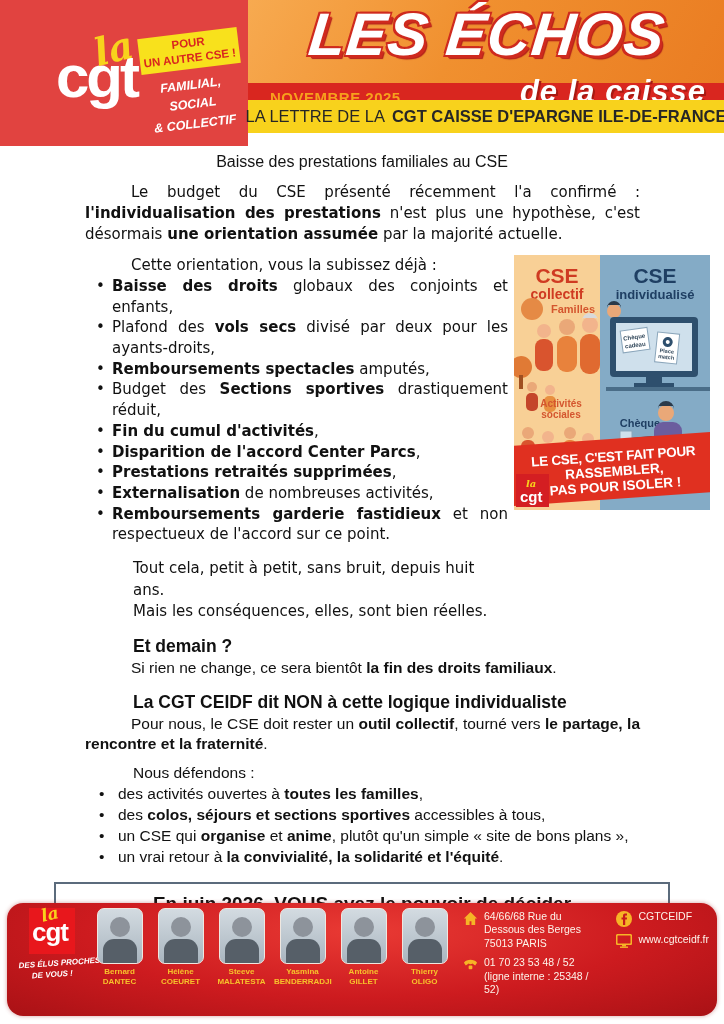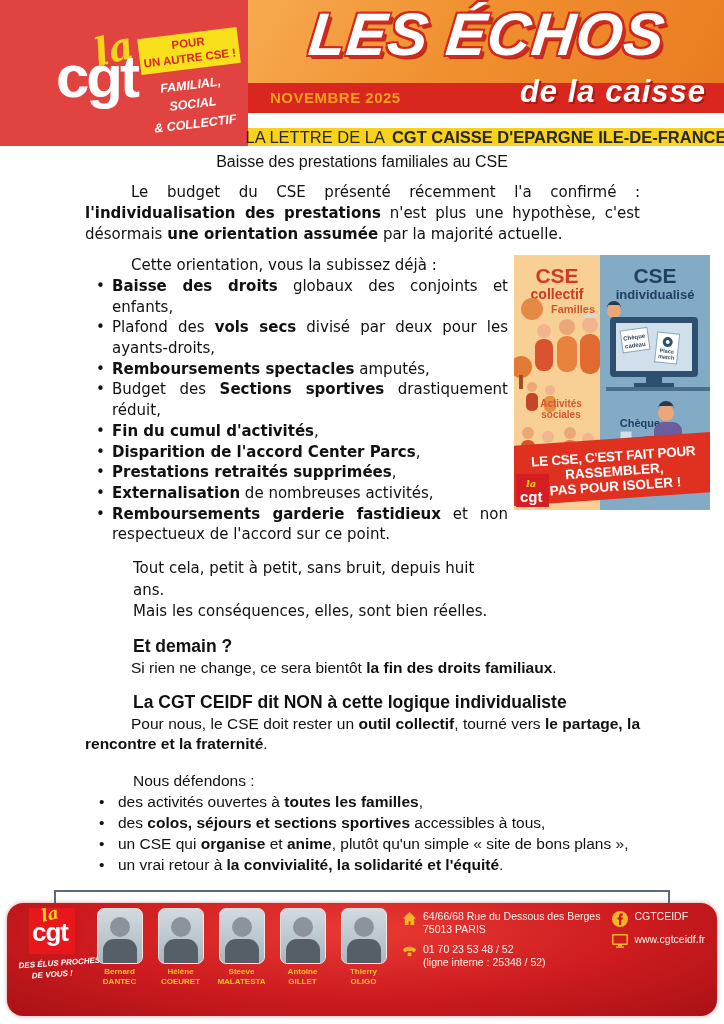--- a/index.html
+++ b/index.html
@@ -4,21 +4,21 @@
 <style>
   html,body{margin:0;padding:0;}
   body{width:724px;height:1024px;background:#fff;font-family:"DejaVu Sans",sans-serif;color:#111;position:relative;overflow:hidden;}
   .page{position:relative;width:724px;height:973px;background:#fff;}
 
   
   .hdr{position:relative;height:146px;overflow:hidden;}
   .hdr-left{position:absolute;left:0;top:0;width:248px;height:146px;background:#e14340;}
   .hdr-right{position:absolute;left:248px;top:0;right:0;height:83px;background:linear-gradient(120deg,#f7aa50 0%,#f0902f 45%,#ea7c22 100%);}
   .hdr-band{position:absolute;left:248px;top:83px;right:0;height:30px;background:#d9261f;}
-  .hdr-strip{position:absolute;left:248px;top:128px;right:0;height:33px;background:#f8d21c;display:flex;justify-content:center;gap:7px;color:#262626;font-family:"Liberation Sans",sans-serif;font-size:16.5px;white-space:nowrap;}
+  .hdr-strip{position:absolute;left:248px;top:100px;right:0;height:33px;background:#f8d21c;display:flex;align-items:center;justify-content:center;gap:7px;color:#262626;font-family:"Liberation Sans",sans-serif;font-size:16.5px;white-space:nowrap;}
   .hdr-strip .bold{font-weight:700;}
   .title-echos{position:absolute;left:254px;top:0px;width:466px;text-align:center;font:italic 900 60px "Liberation Sans",sans-serif;letter-spacing:1px;color:#fff;transform:skewX(-6deg);
     text-shadow:3px 3px 0 #cf2a1e,-2px -2px 0 #cf2a1e,2px -2px 0 #cf2a1e,-2px 2px 0 #cf2a1e,4px 4px 1px #b3221a;white-space:nowrap;}
   .title-caisse{position:absolute;right:18px;top:74px;font:italic 900 31px "Liberation Sans",sans-serif;letter-spacing:1px;color:#fff;text-shadow:2px 2px 0 #a81a12;white-space:nowrap;}
   .nov{position:absolute;left:270px;top:89px;font:700 15px "Liberation Sans",sans-serif;color:#f7a01d;letter-spacing:.5px;}
   .logo-la{position:absolute;left:94px;top:26px;font:italic 700 38px "DejaVu Serif",serif;color:#f8d21c;transform:rotate(-14deg);}
   .logo-cgt{position:absolute;left:56px;top:42px;font:900 60px "Liberation Sans",sans-serif;color:#fff;letter-spacing:-3px;}
   .badge{position:absolute;left:139px;top:33px;width:94px;padding:3px 3px;background:#f8e11c;color:#d9261f;text-align:center;font:700 11.5px/1.3 "Liberation Sans",sans-serif;transform:rotate(-7deg);}
   .tagline{position:absolute;left:143px;top:76px;width:100px;text-align:center;color:#fff;font:italic 700 12.5px/1.55 "Liberation Sans",sans-serif;transform:rotate(-7deg);}
 
@@ -30,21 +30,21 @@
   .col-left{width:428px;}
   .lead1{font:15px/1.4 "DejaVu Sans",sans-serif;text-indent:46px;}
   .li{display:flex;font:15px/1.38 "DejaVu Sans",sans-serif;}
   .li .dot{width:27px;padding-left:11px;box-sizing:border-box;}
   .li .txt{flex:1;text-align:justify;}
   .aftermath{margin-top:13px;padding-left:48px;font:15px/1.45 "DejaVu Sans",sans-serif;}
   .poster{flex:none;margin-left:6px;}
 
   .sec-head{margin:13px 85px 0;padding-left:48px;font:700 17.5px "Liberation Sans",sans-serif;}
   .sec-p{margin:1px 84px 0 85px;font:15.5px/1.33 "Liberation Sans",sans-serif;text-align:justify;text-indent:46px;}
-  .lead2{margin:17px 85px 0;padding-left:48px;font:15.5px "Liberation Sans",sans-serif;}
+  .lead2{margin:9px 85px 0;padding-left:48px;font:15.5px "Liberation Sans",sans-serif;}
   .blist2{margin:1px 85px 0 99px;}
   .li2{display:flex;font:15.5px/1.36 "Liberation Sans",sans-serif;}
   .li2 .dot{width:19px;}
   .li2 .txt{flex:1;}
 
   
   .box{margin:15px auto 0;width:596px;border:2px solid #5b6b7c;padding:9px 8px 11px;text-align:center;font-family:"Liberation Sans",sans-serif;}
   .box-title{font:700 19px "Liberation Sans",sans-serif;margin-bottom:3px;}
   .box-line{font:15.5px/1.42 "Liberation Sans",sans-serif;}
 
@@ -304,20 +304,30 @@
               <div>Steeve</div>
               <div>MALATESTA</div>
             </div>
         </div>
         <div class="member">
           <div class="m-photo">
               <div class="m-head"></div>
               <div class="m-body"></div>
             </div>
           <div class="m-name">
+              <div>Yasmina</div>
+              <div>BENDERRADJI</div>
+            </div>
+        </div>
+        <div class="member">
+          <div class="m-photo">
+              <div class="m-head"></div>
+              <div class="m-body"></div>
+            </div>
+          <div class="m-name">
               <div>Antoine</div>
               <div>GILLET</div>
             </div>
         </div>
         <div class="member">
           <div class="m-photo">
               <div class="m-head"></div>
               <div class="m-body"></div>
             </div>
           <div class="m-name">

